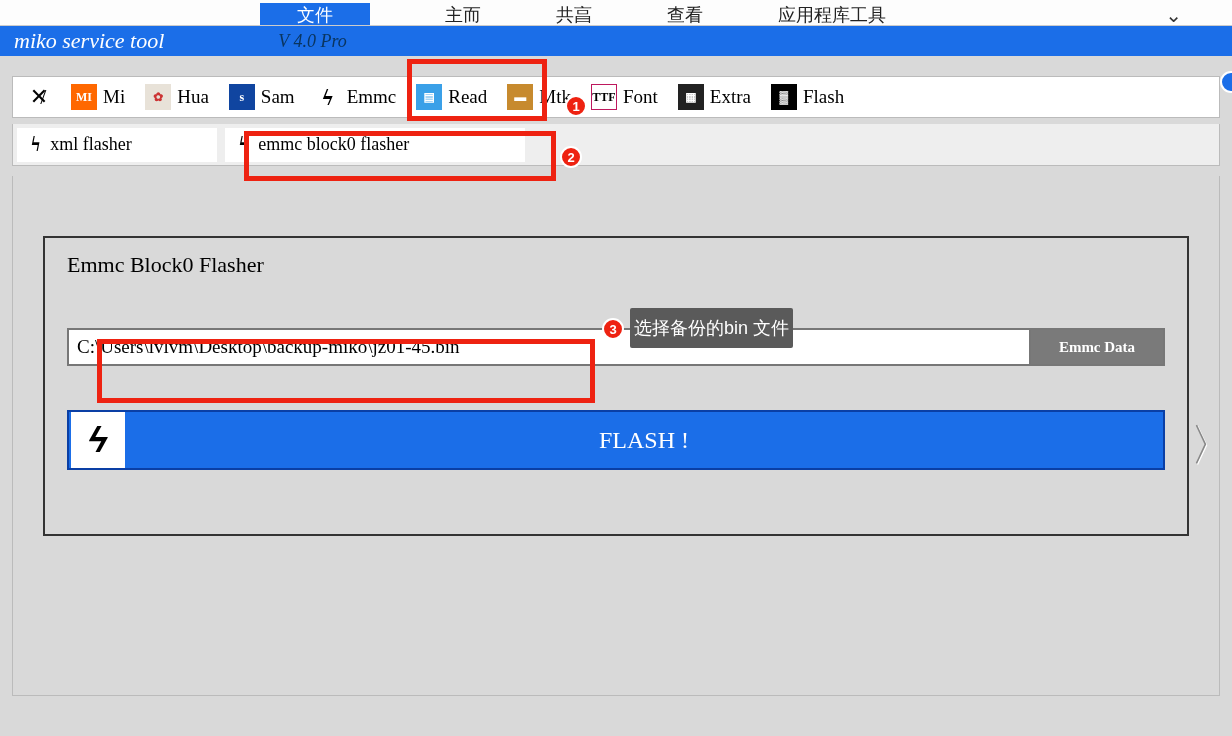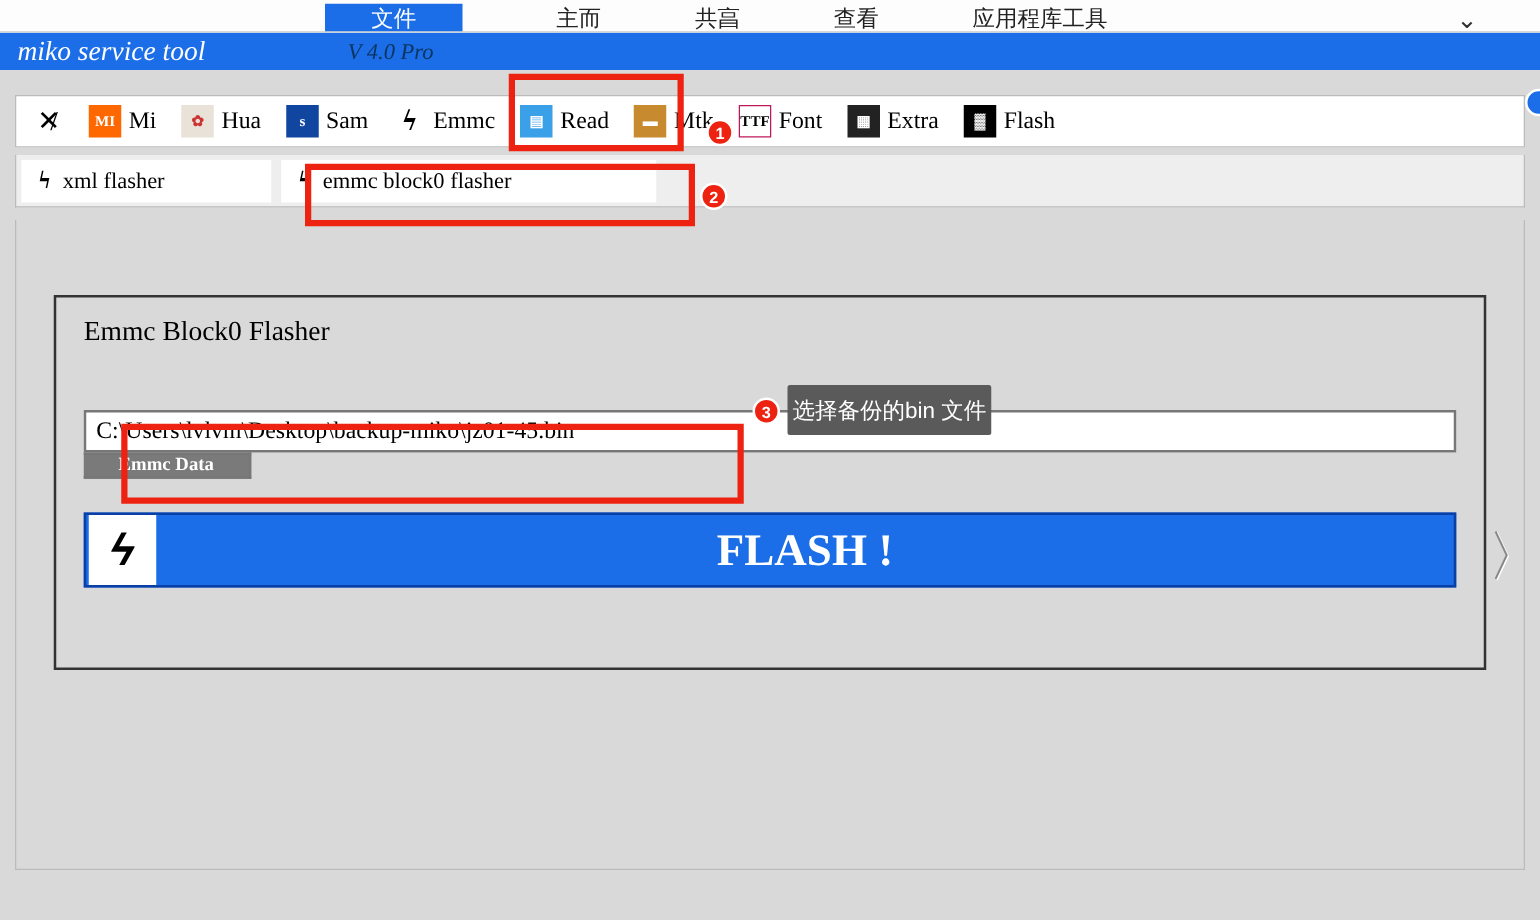--- a/index.html
+++ b/index.html
@@ -130,21 +130,20 @@
     font-size: 22px;
     color: #000;
     margin-bottom: 50px;
   }
   .path-row {
     display: flex;
     align-items: stretch;
     height: 38px;
     margin-bottom: 44px;
     position: relative;
-    flex-direction: column;
   }
   .path-input {
     flex: 1;
     border: 2px solid #777;
     background: #fff;
     font-family: "Times New Roman", serif;
     font-size: 19px;
     padding: 4px 8px;
     outline: none;
   }
@@ -180,22 +179,22 @@
     font-size: 36px;
     font-style: italic;
     font-weight: bold;
     margin-left: 2px;
   }
   .flash-btn .label {
     flex: 1;
     text-align: center;
     color: #fff;
     font-family: "Times New Roman", serif;
-    font-weight: bold;
-    font-size: 36px;
+    font-weight: normal;
+    font-size: 24px;
     font-style: normal;
   }
   .chevron-right {
     position: absolute;
     right: -2px;
     top: 360px;
     font-size: 44px;
     color: #888;
     cursor: pointer;
     font-weight: 100;

